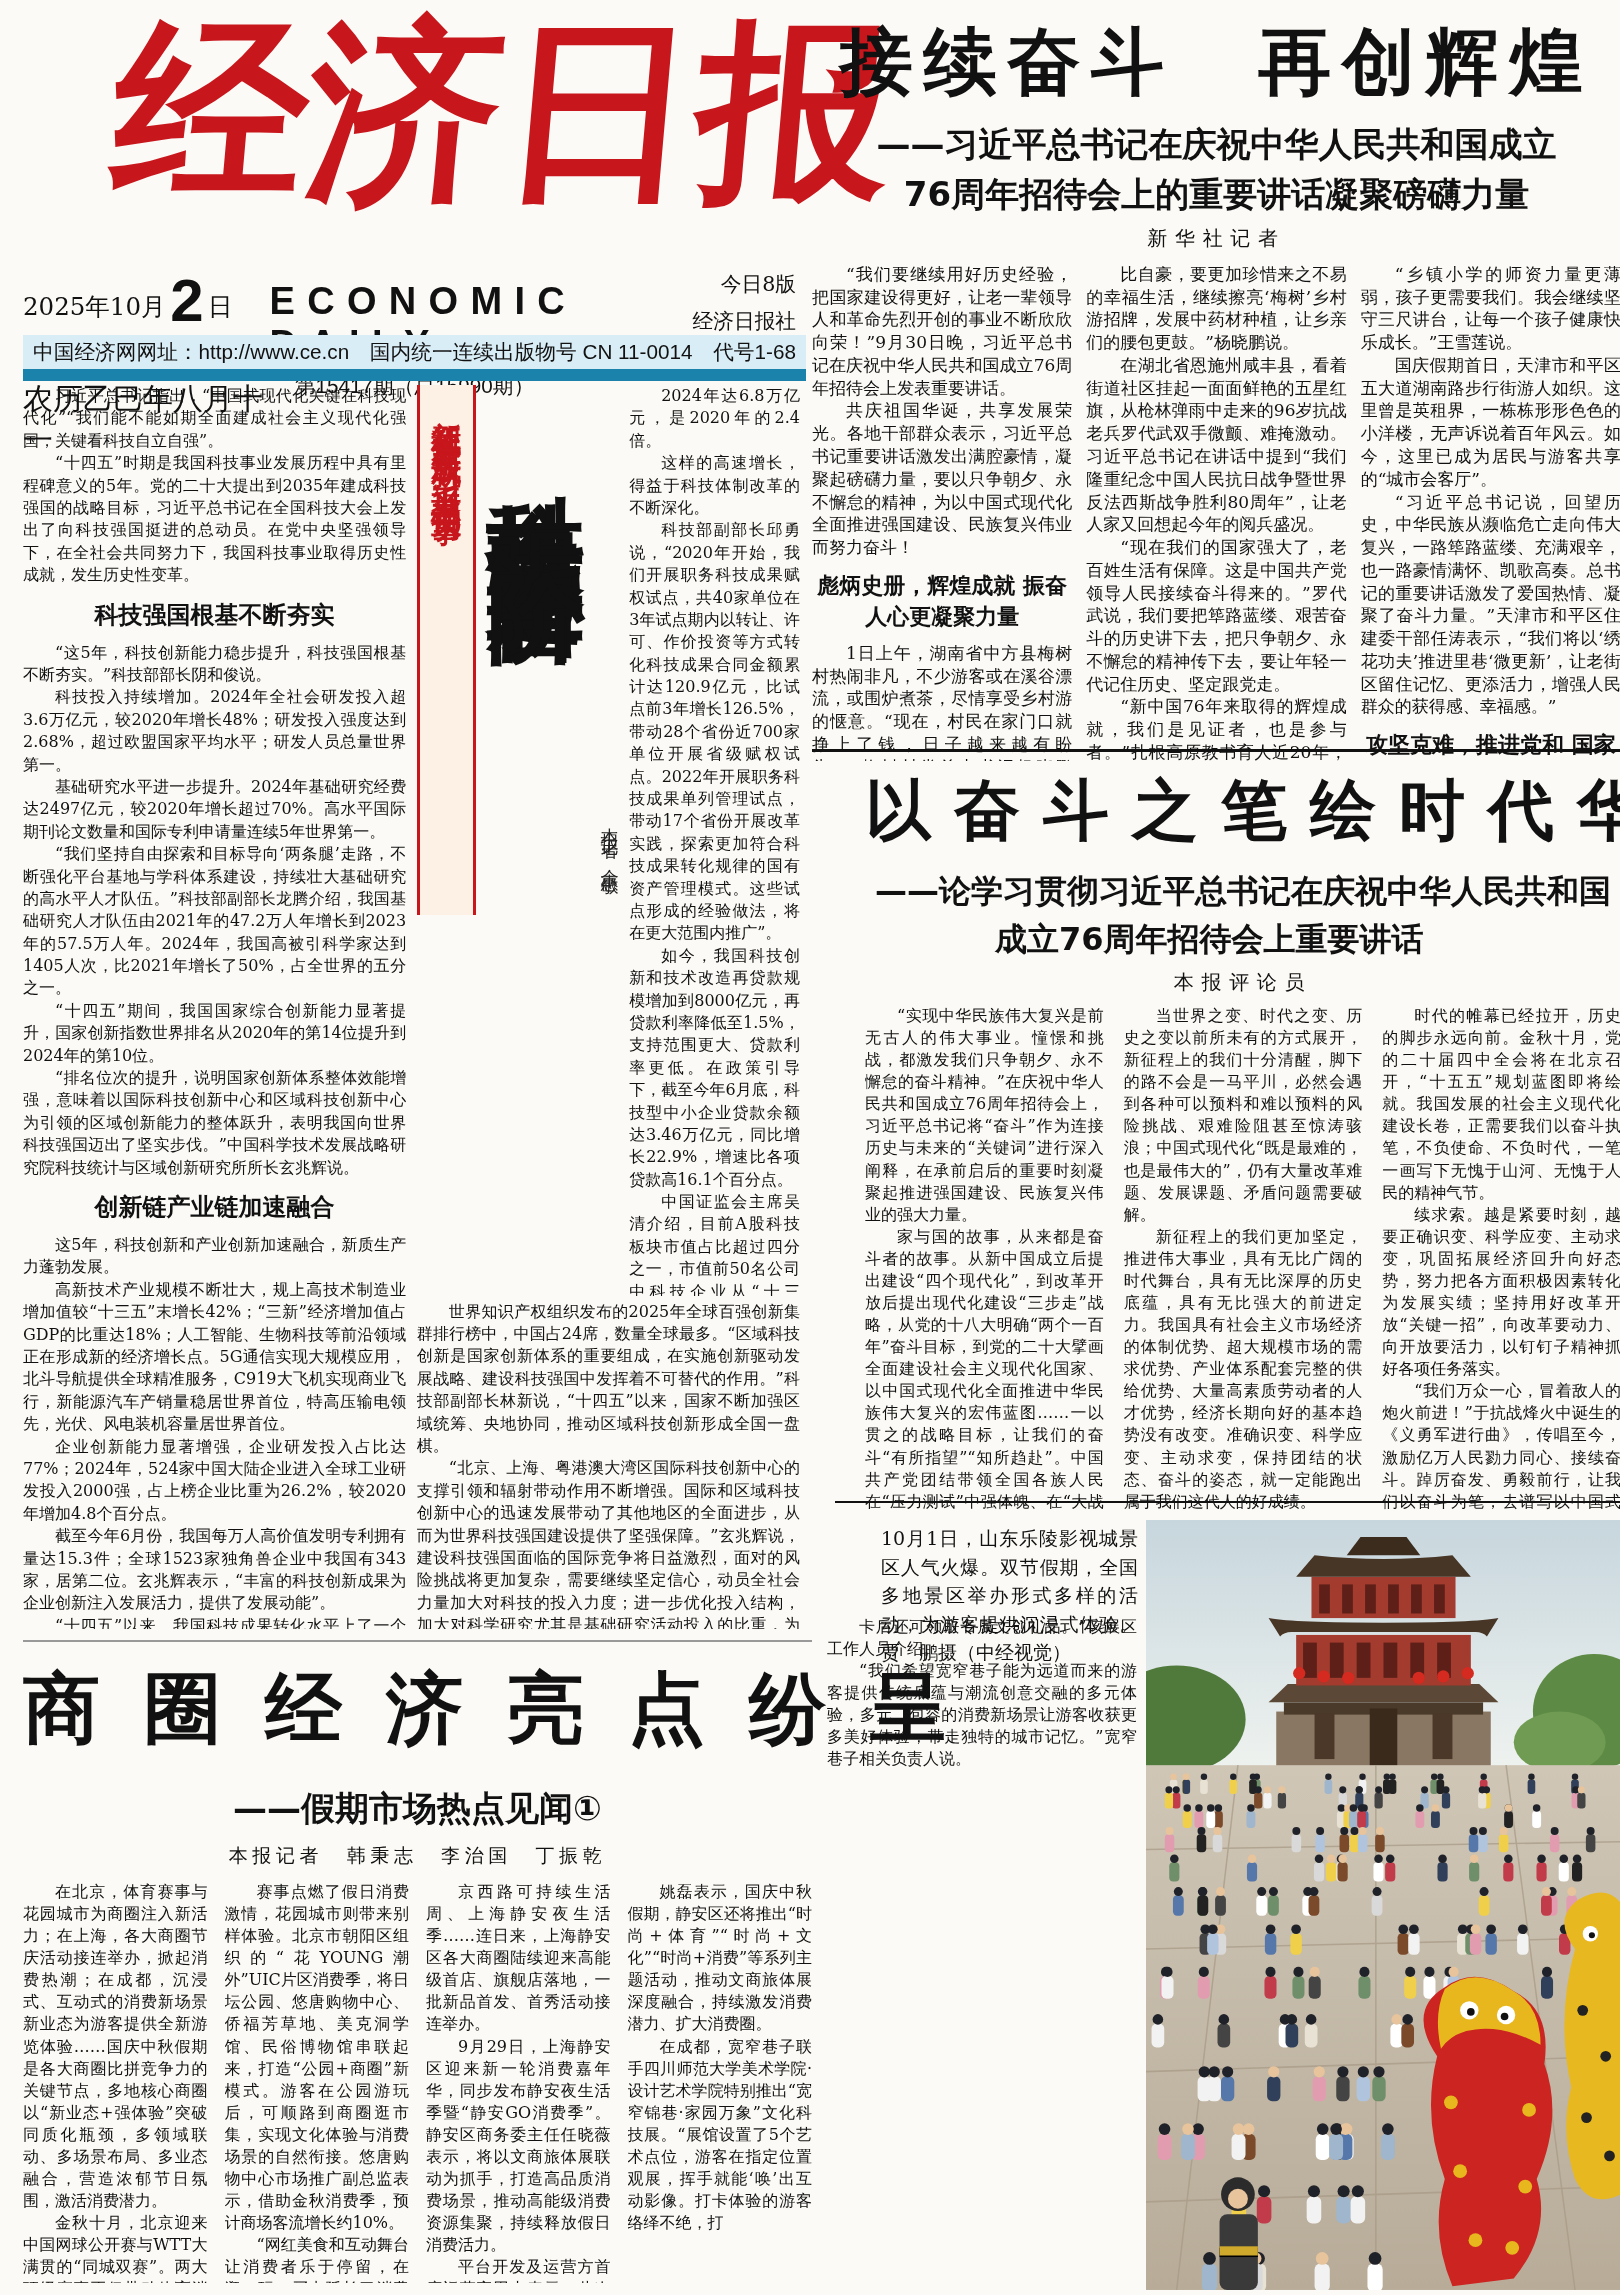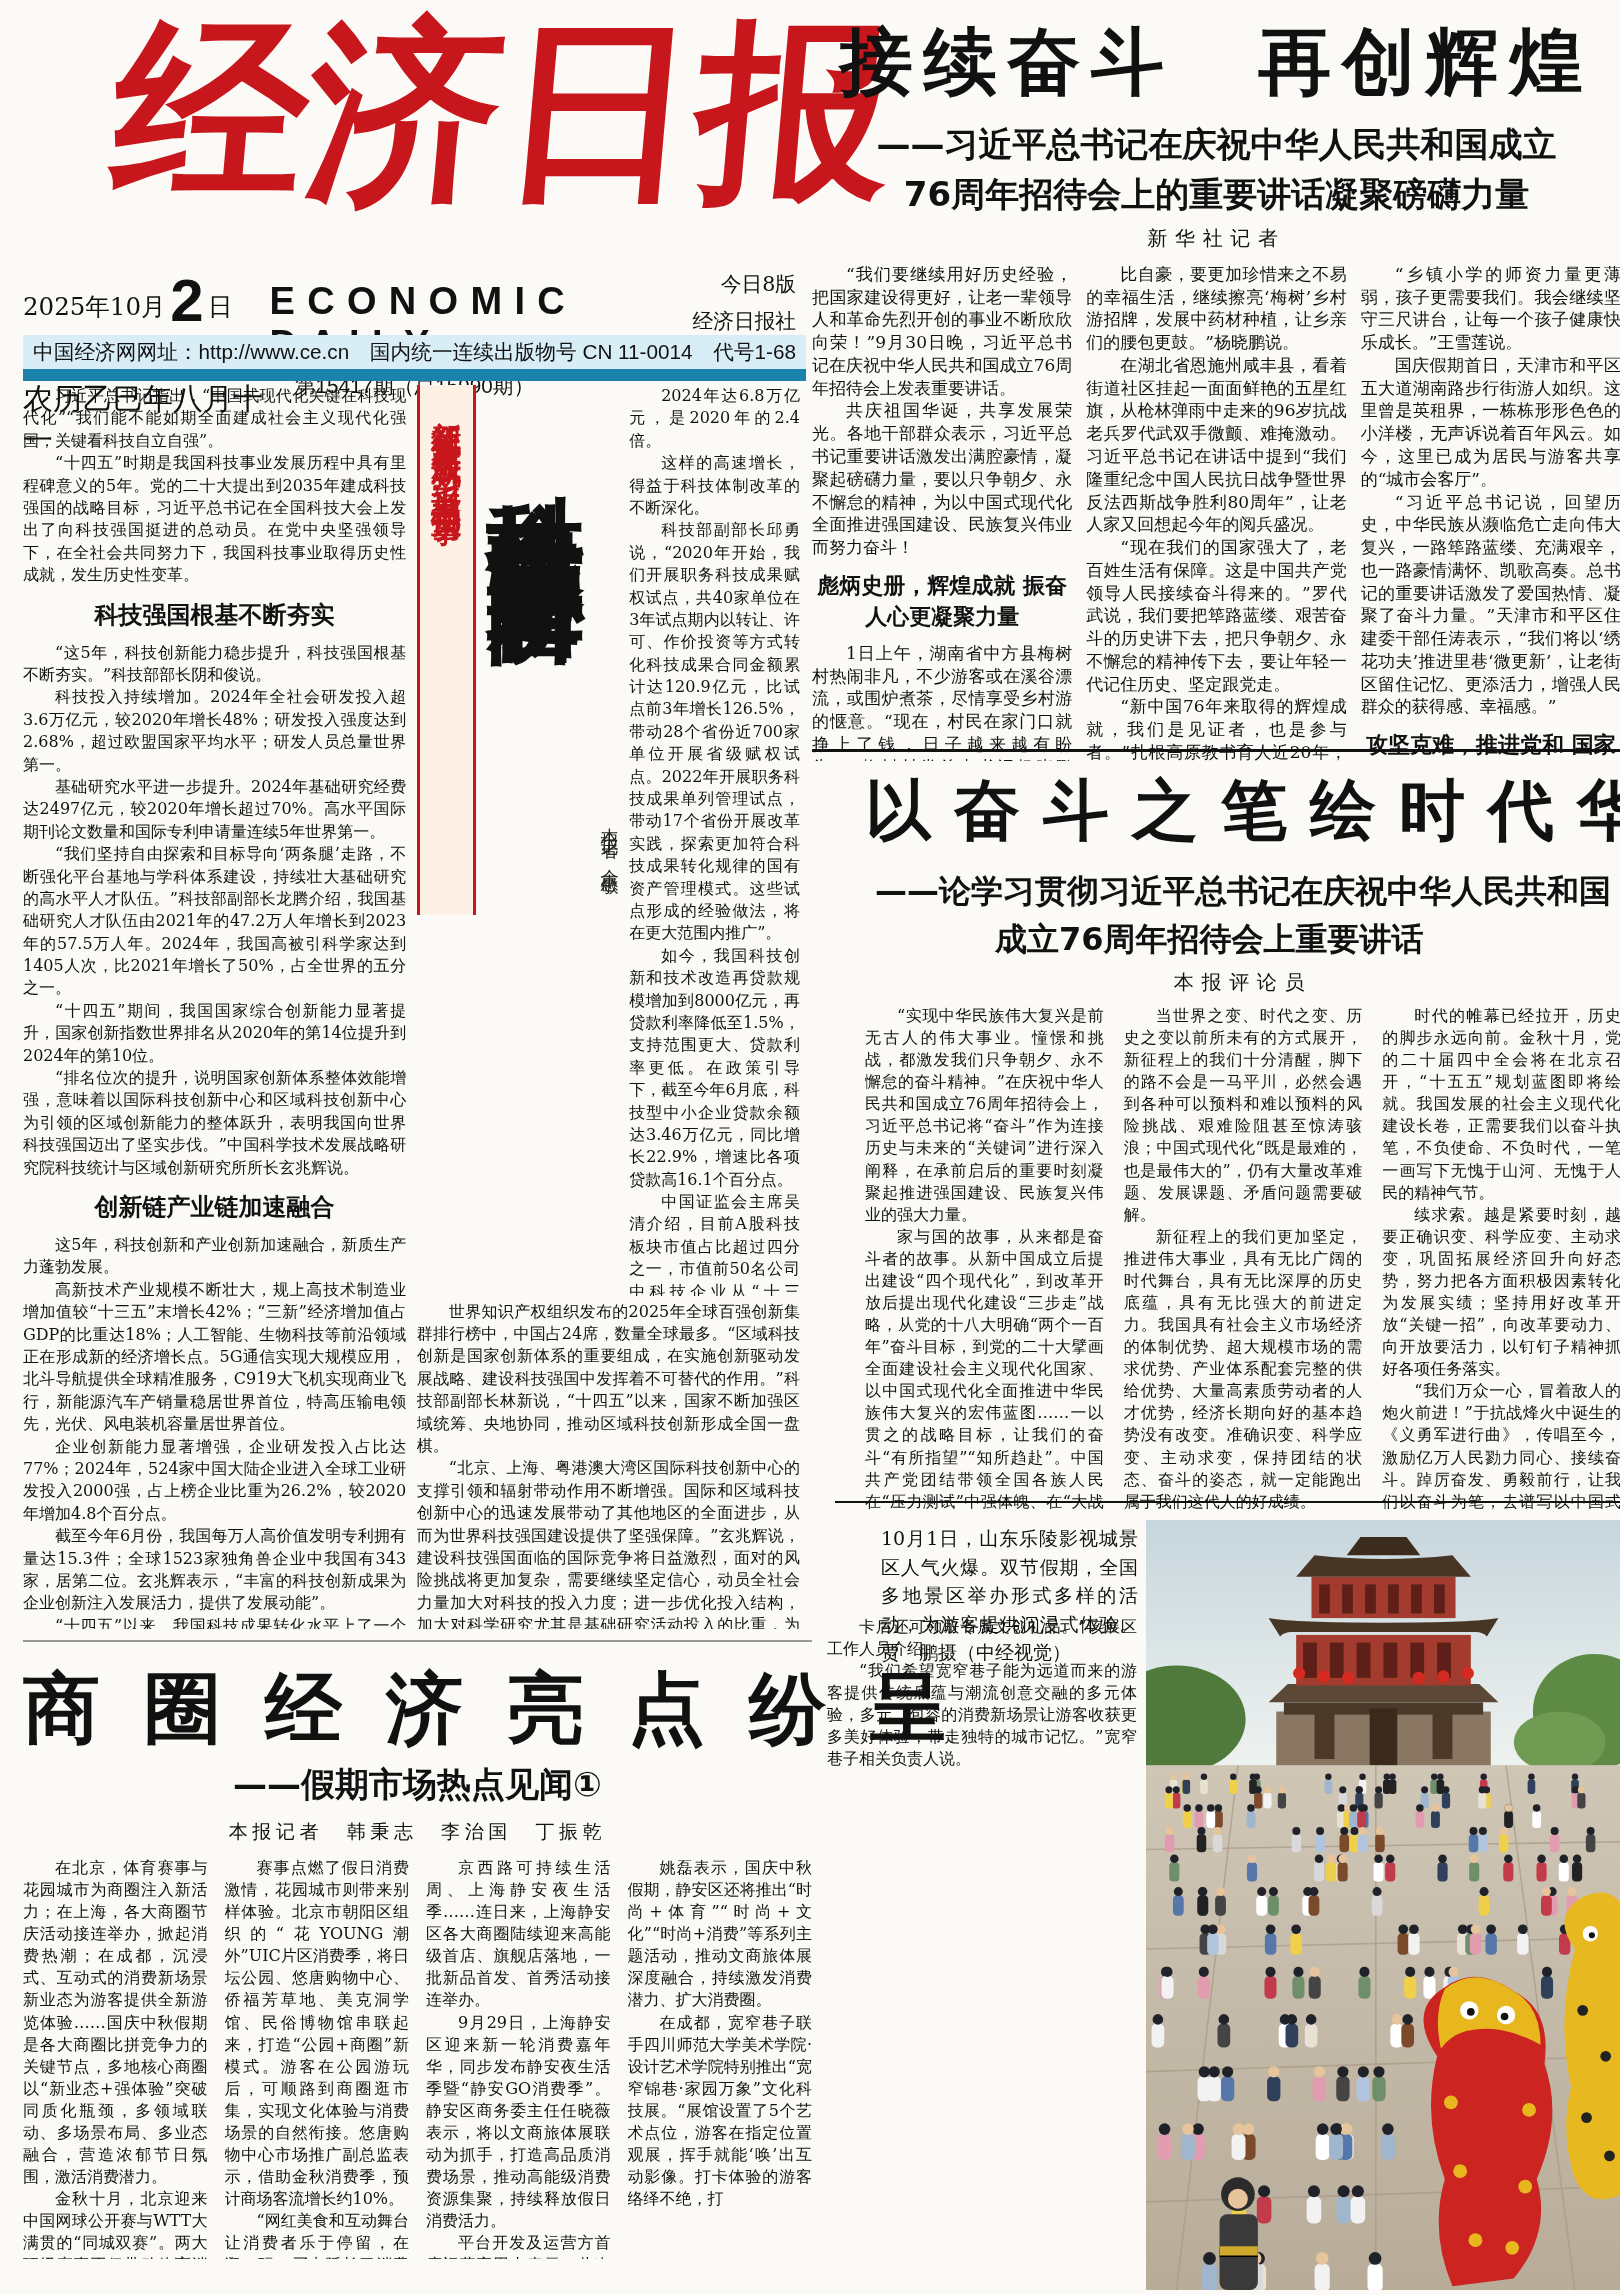--- a/index.html
+++ b/index.html
@@ -880,21 +880,21 @@
         <rect x="96" y="950" width="50" height="12" fill="#d8b козак"></rect>
         <rect x="96" y="948" width="50" height="12" fill="#cfa92c"></rect>
       </g>
     </svg>
   </div>
 
   <div class="abs rule" style="left:23px;top:1640px;width:789px;height:1.5px;background:#999;"></div>
 
   <div class="abs" style="left:23px;top:1658px;width:789px;">
     <div class="bz-title">商圈经济亮点纷呈</div>
-    <div class="bz-sub" style="margin-top:0;">——假期市场热点见闻①</div>
+    <div class="bz-sub" style="margin-top:24px;">——假期市场热点见闻①</div>
     <div class="bz-byline" style="margin-top:10.7px;">本报记者　韩秉志　李治国　丁振乾</div>
     <div class="cols bz-cols" style="margin-top:12.3px;height:402px;gap:17px;">
       <div class="col">
           <div class="bi t-p">在北京，体育赛事与花园城市为商圈注入新活力；在上海，各大商圈节庆活动接连举办，掀起消费热潮；在成都，沉浸式、互动式的消费新场景新业态为游客提供全新游览体验……国庆中秋假期是各大商圈比拼竞争力的关键节点，多地核心商圈以“新业态+强体验”突破同质化瓶颈，多领域联动、多场景布局、多业态融合，营造浓郁节日氛围，激活消费潜力。</div>
           <div class="bi t-p">金秋十月，北京迎来中国网球公开赛与WTT大满贯的“同城双赛”。两大顶级赛事不仅带动体育消费升温，也为周边商圈注入新鲜活力。今年，中网特许商品开发深度融合城市文化元素，以大众喜爱的形式传递网球魅力，成为连接体育赛事与城市文化的创新纽带。随着赛事日趋激烈，国家网球中心内的各类快闪店成为中外球迷关注的焦点区域。据奇梦岛媒介负责人黄海东介绍，赛事期间，快闪店内推出的中网限定款搪胶毛绒公仔供不应求，成为不少观众和游客的“必买纪念品”。</div>
         </div>
       <div class="col">
           <div class="bi t-p">赛事点燃了假日消费激情，花园城市则带来别样体验。北京市朝阳区组织的“花YOUNG潮外”UIC片区消费季，将日坛公园、悠唐购物中心、侨福芳草地、美克洞学馆、民俗博物馆串联起来，打造“公园+商圈”新模式。游客在公园游玩后，可顺路到商圈逛市集，实现文化体验与消费场景的自然衔接。悠唐购物中心市场推广副总监表示，借助金秋消费季，预计商场客流增长约10%。</div>
           <div class="bi t-p">“网红美食和互动舞台让消费者乐于停留，在逛、玩、买中延长了消费链条。这种强调体验感的消费场景，成为商圈引流的重要方式。”北京市朝阳区相关街道办事处主任黄海燕介绍，朝阳区整合区域内文商旅体资源，组建活力创新中心商业联盟，倡导“场景消费”，将本地生活消费与商业发展、满足生活需求、增强商圈活力相结合，推动商业品质提升、消费圈扩大。</div>
         </div>

